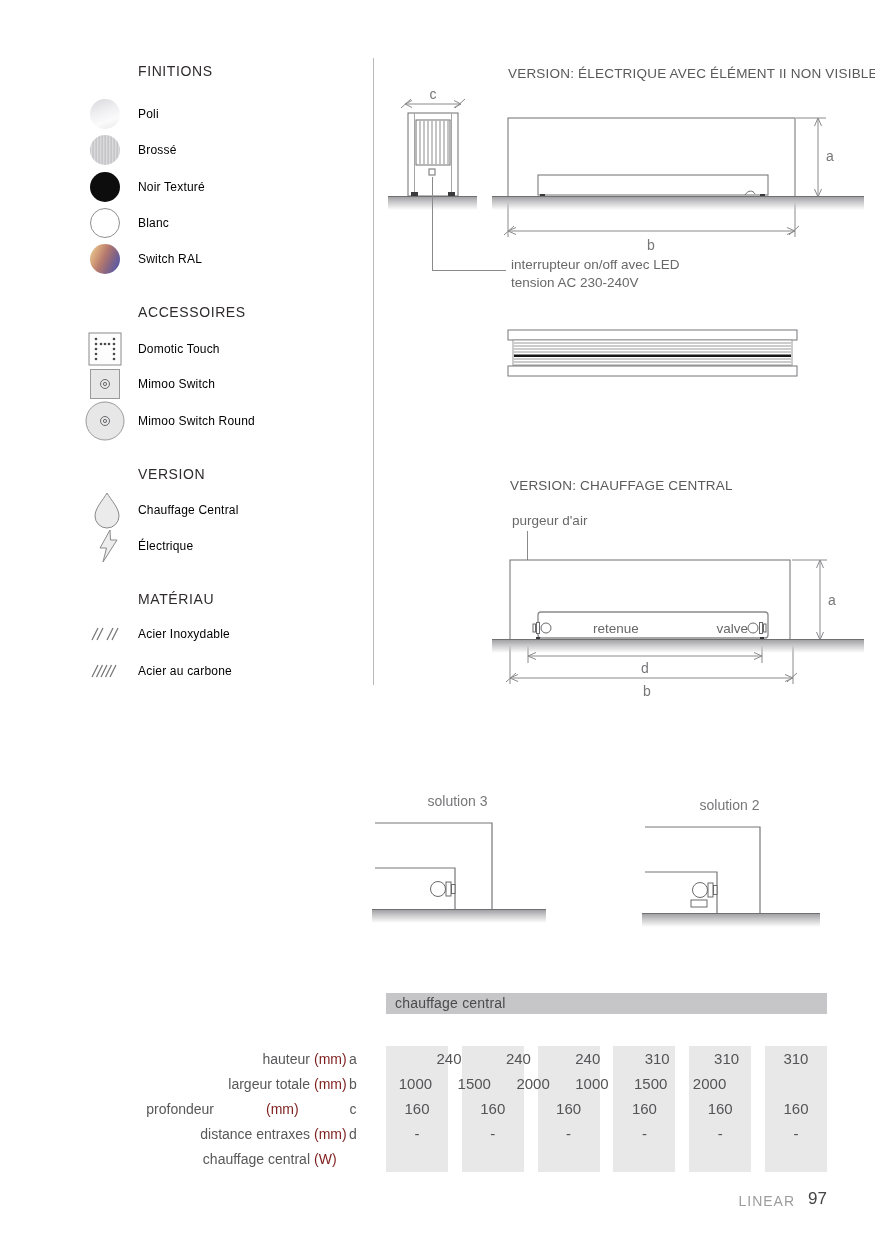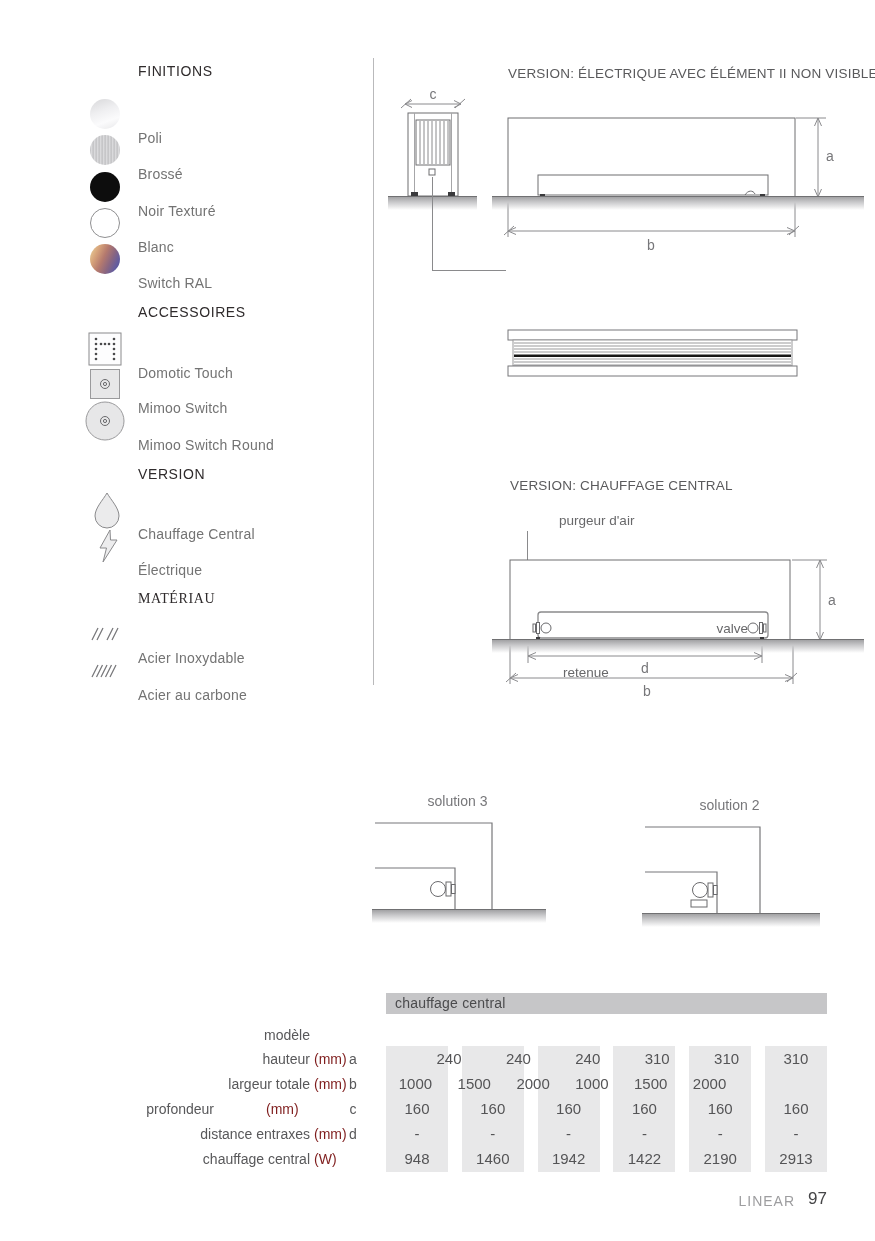--- a/index.html
+++ b/index.html
@@ -4,21 +4,21 @@
 <style>
   * { margin:0; padding:0; box-sizing:border-box; }
   html,body { background:#ffffff; }
   .page {
     position:relative; width:875px; height:1241px; background:#ffffff;
     font-family:"Liberation Sans","DejaVu Sans",sans-serif; overflow:hidden;
     color:#68686a;
   }
   .abs { position:absolute; }
   .sec-title { font-size:14px; color:#2f2b2c; letter-spacing:0.6px; }
-  .leg-label { font-size:14px; color:#737373; letter-spacing:0.2px;margin-top:23px; }
+  .leg-label { font-size:12px; color:#000000; letter-spacing:0.2px; }
   .diag-title { font-size:13.5px; color:#5a5a5c; letter-spacing:0.2px; white-space:nowrap; }
   .dim-label { font-size:14px; color:#77777a; text-align:center; }
   .note { font-size:13.5px; color:#68686a; line-height:18px; }
   .divider { width:1px; background:#b9b9bb; }
   .ground { height:14px; border-top:1.5px solid #707072;
             background:linear-gradient(to bottom,#a2a2a4 0%,#c9c9cb 40%,rgba(255,255,255,0) 100%); }
   .sw { width:30px; height:30px; border-radius:50%; }
   .sw-poli  { background:linear-gradient(160deg,#d8d8da 0%,#efeff1 40%,#fbfbfc 70%,#e7e7e9 100%); }
   .sw-brosse{ background:repeating-linear-gradient(90deg,#bcbcbe 0px,#dadadc 1.5px,#c6c6c8 3px); }
   .sw-noir  { background:#0d0d0d; }
@@ -101,21 +101,21 @@
   <svg class="abs" style="left:92px; top:491px;" width="30" height="38" viewBox="0 0 30 38">
     <path d="M15 2 C11 9 3 17 3 25 a12 12 0 0 0 24 0 C27 17 19 9 15 2 Z" fill="#ebebec" stroke="#8a8a8c" stroke-width="1"></path>
   </svg>
   <div class="abs leg-label" style="left:138px; top:503px;">Chauffage Central</div>
 
   <svg class="abs" style="left:98px; top:529px;" width="22" height="34" viewBox="0 0 22 34">
     <path d="M12 1 L2 19 L8.5 19 L5 33 L19 11 L12.5 11 Z" fill="#ededee" stroke="#8a8a8c" stroke-width="1" stroke-linejoin="round"></path>
   </svg>
   <div class="abs leg-label" style="left:138px; top:539px;">Électrique</div>
 
-  <div class="abs sec-title" style="left:138px; top:591px;font-family:Liberation Serif, serif;">MATÉRIAU</div>
+  <div class="abs sec-title" style="left:138px; top:591px;">MATÉRIAU</div>
 
   <svg class="abs" style="left:90px; top:627px;" width="30" height="14" viewBox="0 0 30 14">
     <g stroke="#77777a" stroke-width="1.2">
       <line x1="2" y1="13" x2="8" y2="1"></line>
         <line x1="7" y1="13" x2="13" y2="1"></line>
       <line x1="17" y1="13" x2="23" y2="1"></line>
         <line x1="22" y1="13" x2="28" y2="1"></line>
     </g>
   </svg>
   <div class="abs leg-label" style="left:138px; top:627px;">Acier Inoxydable</div>
@@ -193,39 +193,43 @@
     </g>
   </svg>
 
   <div class="abs ground" style="left:388px; top:196px; width:89px;"></div>
   <div class="abs ground" style="left:492px; top:196px; width:372px;"></div>
 
   <div class="abs dim-label" style="left:820px; top:148px; width:20px;">a</div>
   <div class="abs dim-label" style="left:636px; top:237px; width:30px;">b</div>
 
   <div class="abs leader-corner" style="left:432px; top:177px; width:74px; height:94px;"></div>
+  <div class="abs note" style="left:511px; top:256px;">
+    <div>interrupteur on/off avec LED</div>
+    <div>tension AC 230-240V</div>
+  </div>
 
   <svg class="abs" style="left:505px; top:326px;" width="295" height="55" viewBox="0 0 295 55">
     <rect x="3" y="4" width="289" height="10" fill="#ffffff" stroke="#77777a" stroke-width="1"></rect>
     <rect x="8" y="14" width="279" height="26" fill="#ffffff" stroke="#9a9a9c" stroke-width="1"></rect>
     <g stroke="#9a9a9c" stroke-width="1.2">
       <line x1="9" y1="17" x2="286" y2="17"></line>
         <line x1="9" y1="20" x2="286" y2="20"></line>
       <line x1="9" y1="23" x2="286" y2="23"></line>
         <line x1="9" y1="26" x2="286" y2="26"></line>
       <line x1="9" y1="33" x2="286" y2="33"></line>
         <line x1="9" y1="36" x2="286" y2="36"></line>
       <line x1="9" y1="39" x2="286" y2="39"></line>
     </g>
     <rect x="9" y="28.5" width="277" height="2.5" fill="#161616"></rect>
     <rect x="3" y="40" width="289" height="10" fill="#ffffff" stroke="#77777a" stroke-width="1"></rect>
   </svg>
 
   <div class="abs diag-title" style="left:510px; top:478px;">VERSION: CHAUFFAGE CENTRAL</div>
-  <div class="abs note" style="left:512px; top:512px;margin-left:47px;">purgeur d'air</div>
+  <div class="abs note" style="left:512px; top:512px;">purgeur d'air</div>
   <div class="abs leader" style="left:527px; top:531px; height:29px;"></div>
 
   <svg class="abs" style="left:490px; top:545px;" width="385" height="150" viewBox="0 0 385 150">
     <rect x="20" y="15" width="280" height="80" fill="#ffffff" stroke="#6e6e71" stroke-width="1"></rect>
     <rect x="48" y="67" width="230" height="26" rx="3" fill="#ffffff" stroke="#8a8a8c" stroke-width="1.3"></rect>
     <rect x="46" y="92" width="4" height="3" fill="#3a3a3c"></rect>
     <rect x="270" y="92" width="4" height="3" fill="#3a3a3c"></rect>
     <g stroke="#6a6a6d" fill="#ffffff" stroke-width="1">
       <rect x="43" y="79" width="2.5" height="8"></rect>
         <rect x="46.5" y="77.5" width="3" height="11"></rect>
@@ -261,21 +265,21 @@
         <line x1="20" y1="133" x2="28" y2="136.5"></line>
       <line x1="303" y1="133" x2="295" y2="129.5"></line>
         <line x1="303" y1="133" x2="295" y2="136.5"></line>
       <line x1="16" y1="137" x2="26" y2="128"></line>
         <line x1="297" y1="137" x2="307" y2="128"></line>
     </g>
   </svg>
 
   <div class="abs ground" style="left:492px; top:639px; width:372px;"></div>
 
-  <div class="abs note" style="left:563px; top:620px;margin-top:44px;">retenue</div>
+  <div class="abs note" style="left:593px; top:620px;">retenue</div>
   <div class="abs note" style="left:703px; top:620px; width:45px; text-align:right;">valve</div>
   <div class="abs dim-label" style="left:822px; top:592px; width:20px;">a</div>
   <div class="abs dim-label" style="left:630px; top:660px; width:30px;">d</div>
   <div class="abs dim-label" style="left:632px; top:683px; width:30px;">b</div>
 
   <div class="abs dim-label" style="left:410px; top:793px; width:95px;">solution 3</div>
   <svg class="abs" style="left:375px; top:818px;" width="175" height="95" viewBox="0 0 175 95">
     <polyline points="0,5 117,5 117,92" fill="none" stroke="#77777a" stroke-width="1.2"></polyline>
     <polyline points="0,50 80,50 80,92" fill="none" stroke="#77777a" stroke-width="1.2"></polyline>
     <g stroke="#6a6a6d" fill="#ffffff" stroke-width="1">
@@ -294,25 +298,20 @@
       <circle cx="55" cy="68" r="7.5"></circle>
       <rect x="63" y="61" width="5" height="14"></rect>
       <rect x="68.5" y="63.5" width="3.5" height="9"></rect>
       <rect x="46" y="78" width="16" height="7"></rect>
     </g>
   </svg>
   <div class="abs ground" style="left:642px; top:913px; width:178px;"></div>
 
   <div class="abs band" style="left:386px; top:993px; width:441px; height:21px;">chauffage central</div>
 
-  <div class="abs rowlab" style="left:120px; top:1026px; width:242px; height:18px;">
-    <span class="nm">modèle</span>
-    <span class="un"></span>
-      <span class="lt"></span>
-  </div>
 
   <div class="abs colrow" style="left:386px; top:1046px; width:441px;">
     <div class="strip"></div>
       <div class="strip"></div>
     <div class="strip"></div>
       <div class="strip"></div>
     <div class="strip"></div>
       <div class="strip"></div>
   </div>
 
@@ -367,27 +366,19 @@
     <div class="colcell val-cell">160</div>
   </div>
   <div class="abs colrow" style="left:386px; top:1121px; width:441px; height:25px;">
     <div class="colcell val-cell">-</div>
     <div class="colcell val-cell">-</div>
     <div class="colcell val-cell">-</div>
     <div class="colcell val-cell">-</div>
     <div class="colcell val-cell">-</div>
     <div class="colcell val-cell">-</div>
   </div>
-  <div class="abs colrow" style="left:386px; top:1146px; width:441px; height:25px;">
-    <div class="colcell val-cell">948</div>
-    <div class="colcell val-cell">1460</div>
-    <div class="colcell val-cell">1942</div>
-    <div class="colcell val-cell">1422</div>
-    <div class="colcell val-cell">2190</div>
-    <div class="colcell val-cell">2913</div>
-  </div>
 
   <div class="abs footer" style="right:48px; top:1189px;">
     <span class="brand">LINEAR</span>
     <span class="pg">97</span>
   </div>
 
 </div>
 
 </body></html>

